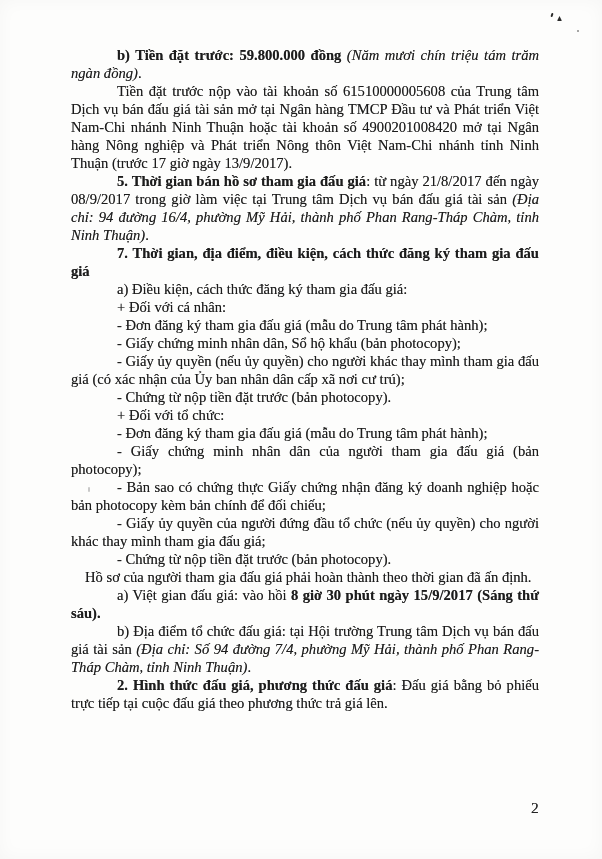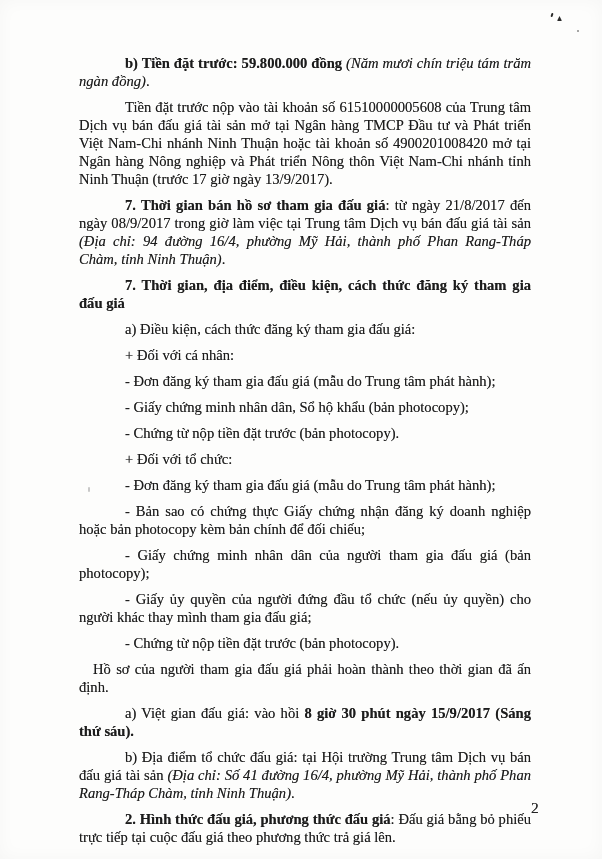--- a/index.html
+++ b/index.html
@@ -17,21 +17,21 @@
   }
   .content{
     position:absolute;
     left:71px;top:46px;width:468px;
     color:#1c1c1c;
     font-size:14.6px;
     line-height:18px;
     text-align:justify;
     text-shadow:0 0 0.4px rgba(20,20,20,0.55);
   }
-  p.para{margin:8px;padding:0;text-indent:46px;}
+  p.para{margin:0;padding:0;text-indent:46px;}
   p.para.indent-sm{text-indent:14px;}
   .b{font-weight:bold;}
   .i{font-style:italic;}
   .page-number{
     position:absolute;
     top:799px;left:531px;
     font-size:15.5px;
     color:#222;
     text-shadow:0 0 0.4px rgba(20,20,20,0.5);
   }
@@ -46,33 +46,34 @@
 
 <div class="page">
   <span class="speck speck-a"></span>
   <span class="speck speck-b"></span>
   <span class="speck speck-c"></span>
   <span class="speck speck-d"></span>
 
   <div class="content" id="doc-content">
       <p class="para"><span class="b">b) Tiền đặt trước: 59.800.000 đồng </span><span class="i">(Năm mươi chín triệu tám trăm ngàn đồng)</span><span>.</span></p>
       <p class="para"><span>Tiền đặt trước nộp vào tài khoản số 61510000005608 của Trung tâm Dịch vụ bán đấu giá tài sản mở tại Ngân hàng TMCP Đầu tư và Phát triển Việt Nam-Chi nhánh Ninh Thuận hoặc tài khoản số 4900201008420 mở tại Ngân hàng Nông nghiệp và Phát triển Nông thôn Việt Nam-Chi nhánh tỉnh Ninh Thuận (trước 17 giờ ngày 13/9/2017).</span></p>
-      <p class="para"><span class="b">7. Thời gian bán hồ sơ tham gia đấu giá</span><span>: từ ngày 21/8/2017 đến ngày 08/9/2017 trong giờ làm việc tại Trung tâm Dịch vụ bán đấu giá tài sản </span><span class="i">(Địa chỉ: 94 đường 16/4, phường Mỹ Hải, thành phố Phan Rang-Tháp Chàm, tỉnh Ninh Thuận)</span><span>.</span></p>
+      <p class="para"><span class="b">5. Thời gian bán hồ sơ tham gia đấu giá</span><span>: từ ngày 21/8/2017 đến ngày 08/9/2017 trong giờ làm việc tại Trung tâm Dịch vụ bán đấu giá tài sản </span><span class="i">(Địa chỉ: 94 đường 16/4, phường Mỹ Hải, thành phố Phan Rang-Tháp Chàm, tỉnh Ninh Thuận)</span><span>.</span></p>
       <p class="para"><span class="b">7. Thời gian, địa điểm, điều kiện, cách thức đăng ký tham gia đấu giá</span></p>
       <p class="para"><span>a) Điều kiện, cách thức đăng ký tham gia đấu giá:</span></p>
       <p class="para"><span>+ Đối với cá nhân:</span></p>
       <p class="para"><span>- Đơn đăng ký tham gia đấu giá (mẫu do Trung tâm phát hành);</span></p>
       <p class="para"><span>- Giấy chứng minh nhân dân, Sổ hộ khẩu (bản photocopy);</span></p>
+      <p class="para"><span>- Giấy ủy quyền (nếu ủy quyền) cho người khác thay mình tham gia đấu giá (có xác nhận của Ủy ban nhân dân cấp xã nơi cư trú);</span></p>
       <p class="para"><span>- Chứng từ nộp tiền đặt trước (bản photocopy).</span></p>
       <p class="para"><span>+ Đối với tổ chức:</span></p>
       <p class="para"><span>- Đơn đăng ký tham gia đấu giá (mẫu do Trung tâm phát hành);</span></p>
+      <p class="para"><span>- Giấy chứng minh nhân dân của người tham gia đấu giá (bản photocopy);</span></p>
       <p class="para"><span>- Bản sao có chứng thực Giấy chứng nhận đăng ký doanh nghiệp hoặc bản photocopy kèm bản chính để đối chiếu;</span></p>
-      <p class="para"><span>- Giấy chứng minh nhân dân của người tham gia đấu giá (bản photocopy);</span></p>
       <p class="para"><span>- Giấy ủy quyền của người đứng đầu tổ chức (nếu ủy quyền) cho người khác thay mình tham gia đấu giá;</span></p>
       <p class="para"><span>- Chứng từ nộp tiền đặt trước (bản photocopy).</span></p>
       <p class="para indent-sm"><span>Hồ sơ của người tham gia đấu giá phải hoàn thành theo thời gian đã ấn định.</span></p>
       <p class="para"><span>a) Việt gian đấu giá: vào hồi </span><span class="b">8 giờ 30 phút ngày 15/9/2017 (Sáng thứ sáu).</span></p>
-      <p class="para"><span>b) Địa điểm tổ chức đấu giá: tại Hội trường Trung tâm Dịch vụ bán đấu giá tài sản </span><span class="i">(Địa chỉ: Số 41 đường 16/4, phường Mỹ Hải, thành phố Phan Rang-Tháp Chàm, tỉnh Ninh Thuận)</span><span>.</span></p>
+      <p class="para"><span>b) Địa điểm tổ chức đấu giá: tại Hội trường Trung tâm Dịch vụ bán đấu giá tài sản </span><span class="i">(Địa chỉ: Số 94 đường 7/4, phường Mỹ Hải, thành phố Phan Rang-Tháp Chàm, tỉnh Ninh Thuận)</span><span>.</span></p>
       <p class="para"><span class="b">2. Hình thức đấu giá, phương thức đấu giá</span><span>: Đấu giá bằng bỏ phiếu trực tiếp tại cuộc đấu giá theo phương thức trả giá lên.</span></p>
     </div>
 
   <div class="page-number">2</div>
 </div>
 
 </body></html>

